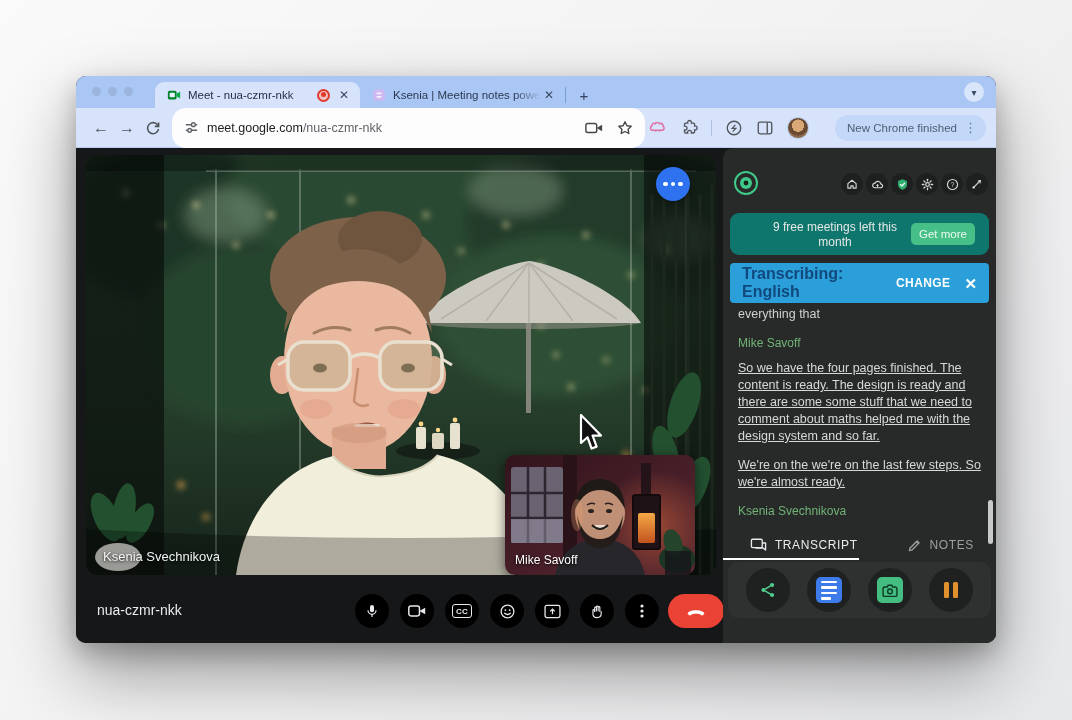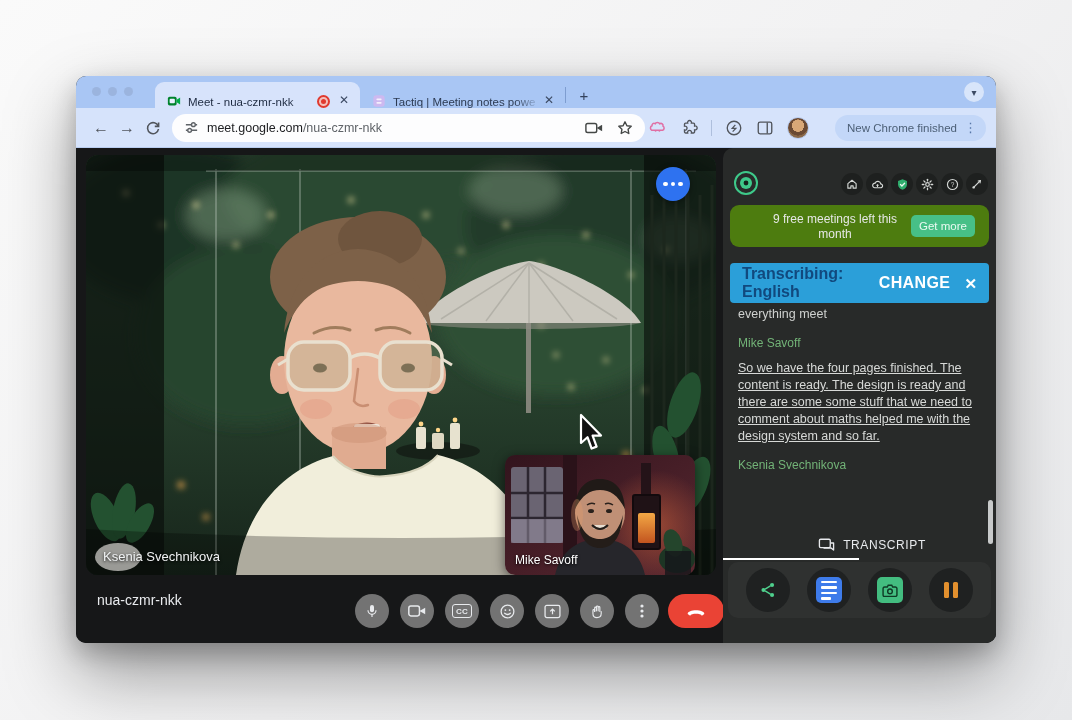--- a/index.html
+++ b/index.html
@@ -12,34 +12,34 @@
   .window {
     position:absolute; left:76px; top:76px; width:920px; height:567px;
     border-radius:10px; overflow:hidden;
     box-shadow:0 30px 70px rgba(0,0,0,.38), 0 10px 24px rgba(0,0,0,.22);
     background:#161718;
   }
   
   .tabbar { height:32px; background:#a9c6f4; display:flex; align-items:flex-end; padding-left:16px; position:relative; }
   .traffic { display:flex; gap:7px; margin-bottom:12px; margin-right:22px; }
   .traffic span { width:9px; height:9px; border-radius:50%; background:#8fa6cc; opacity:.55; }
-  .tab { height:26px; width:205px; display:flex; align-items:flex-end; padding:0 8px 0 12px; font-size:11.5px; color:#2c3a52; position:relative; }
+  .tab { height:26px; width:205px; display:flex; align-items:center; padding:0 8px 0 12px; font-size:11.5px; color:#2c3a52; position:relative; }
   .tab.active { background:#d7e3fb; border-radius:9px 9px 0 0; color:#1d2a40; }
   .tab .favicon { width:14px; height:14px; margin-right:7px; flex:0 0 auto; }
   .tab .t-title { flex:1; white-space:nowrap; overflow:hidden; -webkit-mask-image:linear-gradient(90deg,#000 82%,transparent); mask-image:linear-gradient(90deg,#000 82%,transparent); }
   .rec { width:13px; height:13px; border-radius:50%; border:2.5px solid #e03a2f; background:#f3c1bc; position:relative; margin:0 6px; flex:0 0 auto; }
   .rec::after { content:""; position:absolute; left:1.5px; top:1.5px; width:5px; height:5px; border-radius:50%; background:#e03a2f; }
   .tab-close { width:16px; height:16px; border-radius:50%; display:flex; align-items:center; justify-content:center; font-size:12px; color:#3c4a63; flex:0 0 auto; }
   .tab-sep { width:1px; height:16px; background:#7e9dd0; margin-bottom:5px; }
   .newtab { width:24px; height:24px; margin:0 0 1px 6px; display:flex; align-items:center; justify-content:center; font-size:15px; color:#33415c; }
   .tab-chevron { position:absolute; right:12px; top:6px; width:20px; height:20px; border-radius:50%; background:rgba(255,255,255,.55); display:flex; align-items:center; justify-content:center; font-size:10px; color:#3c4a63; }
   
   .toolbar { height:40px; background:#d6e3fb; display:flex; align-items:center; padding:0 10px 0 12px; border-bottom:1px solid #b9cdf0; }
   .nav-ic { width:26px; height:26px; display:flex; align-items:center; justify-content:center; color:#51555c; font-size:16px; flex:0 0 auto; }
-  .addrbar { width:473px; height:28px; background:#fdfdfe; border-radius:14px; display:flex; align-items:center; padding:0 12px; margin-left:6px; font-size:12.5px; }
+  .addrbar { width:473px; height:40px; background:#fdfdfe; border-radius:14px; display:flex; align-items:center; padding:0 12px; margin-left:6px; font-size:12.5px; }
   .addr-url { margin-left:8px; white-space:nowrap; }
   .addr-domain { color:#202124; }
   .addr-path { color:#5f6368; }
   .addr-right { margin-left:auto; display:flex; align-items:center; gap:14px; }
   .ext-row { margin-left:auto; display:flex; align-items:center; gap:13px; }
   .vsep { width:1px; height:16px; background:#aebfdd; }
   .avatar { width:22px; height:22px; border-radius:50%; background:radial-gradient(circle at 50% 38%, #d9a877 0 38%, #6b4a33 39% 62%, #8a6848 63%); border:1px solid #b9cdf0; }
   .chrome-pill { height:26px; border-radius:13px; background:#c3d7f8; display:flex; align-items:center; gap:7px; padding:0 9px 0 12px; font-size:11.5px; color:#4d6077; margin-left:13px; }
   .dots-v { color:#5777a8; font-size:13px; letter-spacing:0; line-height:1; }
   
@@ -48,37 +48,37 @@
   .video-main { position:absolute; left:10px; top:7px; width:630px; height:420px; border-radius:12px; overflow:hidden; background:#0c110d; box-shadow:inset 0 0 40px rgba(0,0,0,.45); }
   .video-main svg.scene { display:block; width:100%; height:100%; }
   .name-label { position:absolute; left:17px; bottom:11px; font-size:13px; color:#f1f3f4; text-shadow:0 1px 3px rgba(0,0,0,.85); }
   .chat-bubble { position:absolute; left:570px; top:12px; width:34px; height:34px; border-radius:50%; background:#2e72f0; display:flex; align-items:center; justify-content:center; gap:3px; box-shadow:0 2px 6px rgba(0,0,0,.4); }
   .chat-bubble i { width:4.5px; height:4.5px; border-radius:50%; background:#fff; }
   .pip { position:absolute; left:419px; top:300px; width:190px; height:120px; border-radius:10px; overflow:hidden; box-shadow:0 3px 12px rgba(0,0,0,.55); }
   .pip svg { display:block; width:100%; height:100%; }
   .pip-label { position:absolute; left:10px; bottom:8px; font-size:12px; color:#fff; text-shadow:0 1px 3px rgba(0,0,0,.9); }
   .cursor { position:absolute; left:492px; top:258px; width:26px; height:40px; z-index:30; }
   .meet-bottombar { position:absolute; left:0; top:427px; width:647px; height:68px; }
-  .meet-code { position:absolute; left:21px; top:17px; font-size:14px; color:#e8eaed; }
+  .meet-code { position:absolute; left:21px; top:27px; font-size:14px; color:#e8eaed; }
   .controls { position:absolute; left:279px; top:19px; display:flex; gap:11px; align-items:center; }
-  .ctl { width:34px; height:34px; border-radius:50%; background:#737373; display:flex; align-items:center; justify-content:center; flex:0 0 auto; }
+  .ctl { width:34px; height:34px; border-radius:50%; background:#000000; display:flex; align-items:center; justify-content:center; flex:0 0 auto; }
   .ctl.end { width:56px; border-radius:17px; background:#ea4335; margin-left:-2px; }
   .cc-box { border:1.6px solid #e8eaed; border-radius:3px; font-size:8px; font-weight:bold; color:#e8eaed; padding:1.5px 2.5px; letter-spacing:.3px; }
   
   .sidebar { position:absolute; left:647px; top:0; width:273px; height:495px; background:#282a29; border-radius:10px 0 0 0; }
   .tq-header { position:absolute; left:0; top:0; width:100%; height:54px; }
   .tq-logo { position:absolute; left:10px; top:22px; width:26px; height:26px; }
   .tq-icons { position:absolute; right:8px; top:25px; display:flex; gap:3px; }
   .tq-icons .hic { width:22px; height:22px; border-radius:50%; background:#1e201f; display:flex; align-items:center; justify-content:center; }
-  .meet-left-box { position:absolute; left:7px; top:57px; width:259px; height:42px; background:#4d7c0f; border-radius:9px; }
+  .meet-left-box { position:absolute; left:7px; top:65px; width:259px; height:42px; background:#0f766e; border-radius:9px; }
   .meet-left-text { position:absolute; left:26px; top:7px; width:158px; text-align:center; font-size:12px; line-height:14.5px; color:#e6e8e6; }
   .getmore { position:absolute; right:14px; top:10px; width:64px; height:22px; background:#47c087; border-radius:5px; display:flex; align-items:center; justify-content:center; font-size:11.5px; color:#eafaf1; }
   .blue-banner { position:absolute; left:7px; top:115px; width:259px; height:40px; background:#2b9fd9; border-radius:4px; display:flex; align-items:center; padding:0 12px; }
   .bb-label { font-size:16px; font-weight:bold; color:#11497e; }
-  .bb-change { margin-left:auto; font-size:16px; font-weight:bold; color:#fff; letter-spacing:.4px; }
+  .bb-change { margin-left:auto; font-size:12px; font-weight:bold; color:#fff; letter-spacing:.4px; }
   .bb-close { margin-left:14px; color:#fff; font-size:15px; font-weight:bold; line-height:1; }
   .transcript { position:absolute; left:15px; top:158px; width:243px; font-size:12.5px; line-height:17px; color:#d7d9d7; }
   .frag { margin-bottom:12px; color:#cfd1cf; }
   .spk { color:#72b377; font-size:12px; margin-bottom:8px; }
   .para { margin-bottom:12px;text-decoration:underline; }
   .scrollthumb { position:absolute; right:3px; top:352px; width:5px; height:44px; border-radius:3px; background:#e4e6e6; opacity:.85; }
   .tq-tabs { position:absolute; left:0; top:384px; width:100%; height:26px; display:flex; }
   .tq-tab { flex:1; display:flex; align-items:center; justify-content:center; gap:8px; font-size:12px; letter-spacing:.6px; color:#9aa09c;padding-left:25px; }
   .tq-tab.active { color:#e8eaed; }
   .tab-underline { position:absolute; left:0; top:410px; width:136px; height:2px; background:#fff; }
@@ -111,21 +111,21 @@
       <span class="t-title">Meet - nua-czmr-nkk</span>
       <span class="rec"></span>
       <span class="tab-close">✕</span>
     </div>
     <div class="tab">
       <svg class="favicon" viewBox="0 0 16 16">
         <rect x="1.5" y="1.5" width="13" height="13" rx="3.5" fill="#cdb9f0"></rect>
         <rect x="5" y="5" width="6" height="2" rx="1" fill="#f4eefc"></rect>
         <rect x="5" y="9" width="6" height="2" rx="1" fill="#f4eefc"></rect>
       </svg>
-      <span class="t-title">Tactiq | Meeting notes powe</span>
+      <span class="t-title">Ksenia | Meeting notes powe</span>
       <span class="tab-close">✕</span>
     </div>
     <div class="tab-sep"></div>
     <div class="newtab">+</div>
     <div class="tab-chevron">▾</div>
   </div>
 
   <div class="toolbar">
     <div class="nav-ic">←</div>
     <div class="nav-ic">→</div>
@@ -520,35 +520,42 @@
         <div class="getmore">Get more</div>
       </div>
 
       <div class="blue-banner">
         <span class="bb-label">Transcribing: English</span>
         <span class="bb-change">CHANGE</span>
         <span class="bb-close">✕</span>
       </div>
 
       <div class="transcript">
-        <div class="frag">everything meet</div>
+        <div class="frag">everything that</div>
         <div class="spk">Mike Savoff</div>
         <div class="para">So we have the four pages finished. The content is ready. The design is ready and there are some some stuff that we need to comment about maths helped me with the design system and so far.</div>
+        <div class="para">We're on the we're on the last few steps. So we're almost ready.</div>
         <div class="spk">Ksenia Svechnikova</div>
       </div>
 
       <div class="scrollthumb"></div>
 
       <div class="tq-tabs">
         <div class="tq-tab active">
           <svg width="17" height="15" viewBox="0 0 20 18">
               <rect x="1.5" y="1.5" width="13" height="10" rx="1.5" fill="none" stroke="#e8eaed" stroke-width="1.6"></rect>
               <path d="M15 6h3.5v8.5L15.5 12H7v-0.5" fill="none" stroke="#e8eaed" stroke-width="1.6" stroke-linejoin="round"></path>
             </svg>
           <span>TRANSCRIPT</span>
+        </div>
+        <div class="tq-tab">
+          <svg width="15" height="15" viewBox="0 0 16 16">
+              <path d="M2.5 13.5 3.3 10.6 10.8 3.1 12.9 5.2 5.4 12.7 Z M10 3.9 12.1 6" fill="none" stroke="#9aa09c" stroke-width="1.5" stroke-linejoin="round"></path>
+            </svg>
+          <span>NOTES</span>
         </div>
       </div>
       <div class="tab-underline"></div>
 
       <div class="tq-actions">
         <div class="act">
           <svg width="18" height="18" viewBox="0 0 20 20">
               <circle cx="5" cy="10" r="2.3" fill="#4fd08d"></circle>
               <circle cx="14.5" cy="4.5" r="2.3" fill="#4fd08d"></circle>
               <circle cx="14.5" cy="15.5" r="2.3" fill="#4fd08d"></circle>

